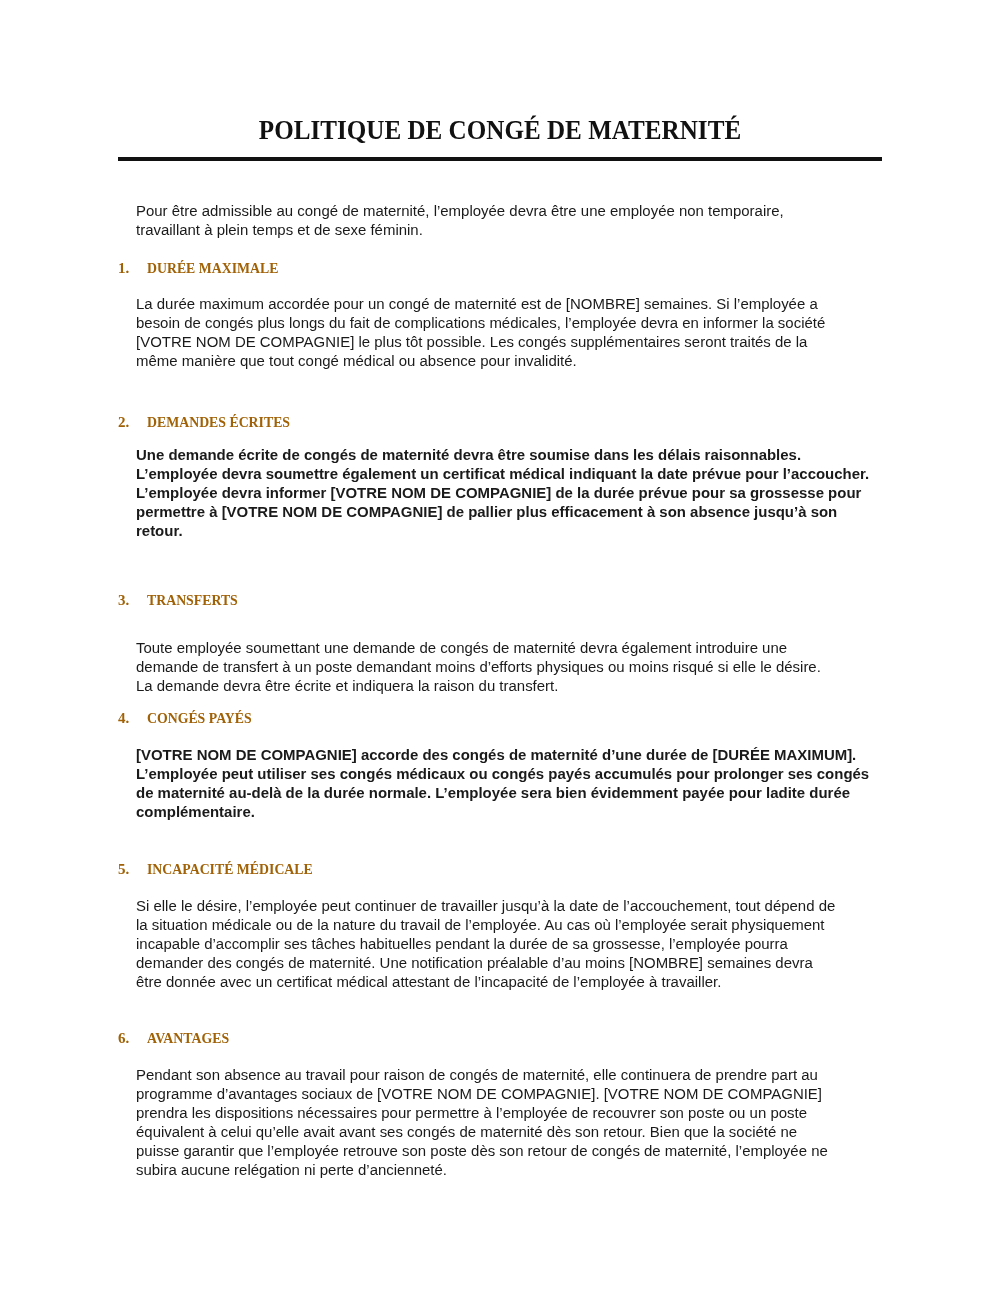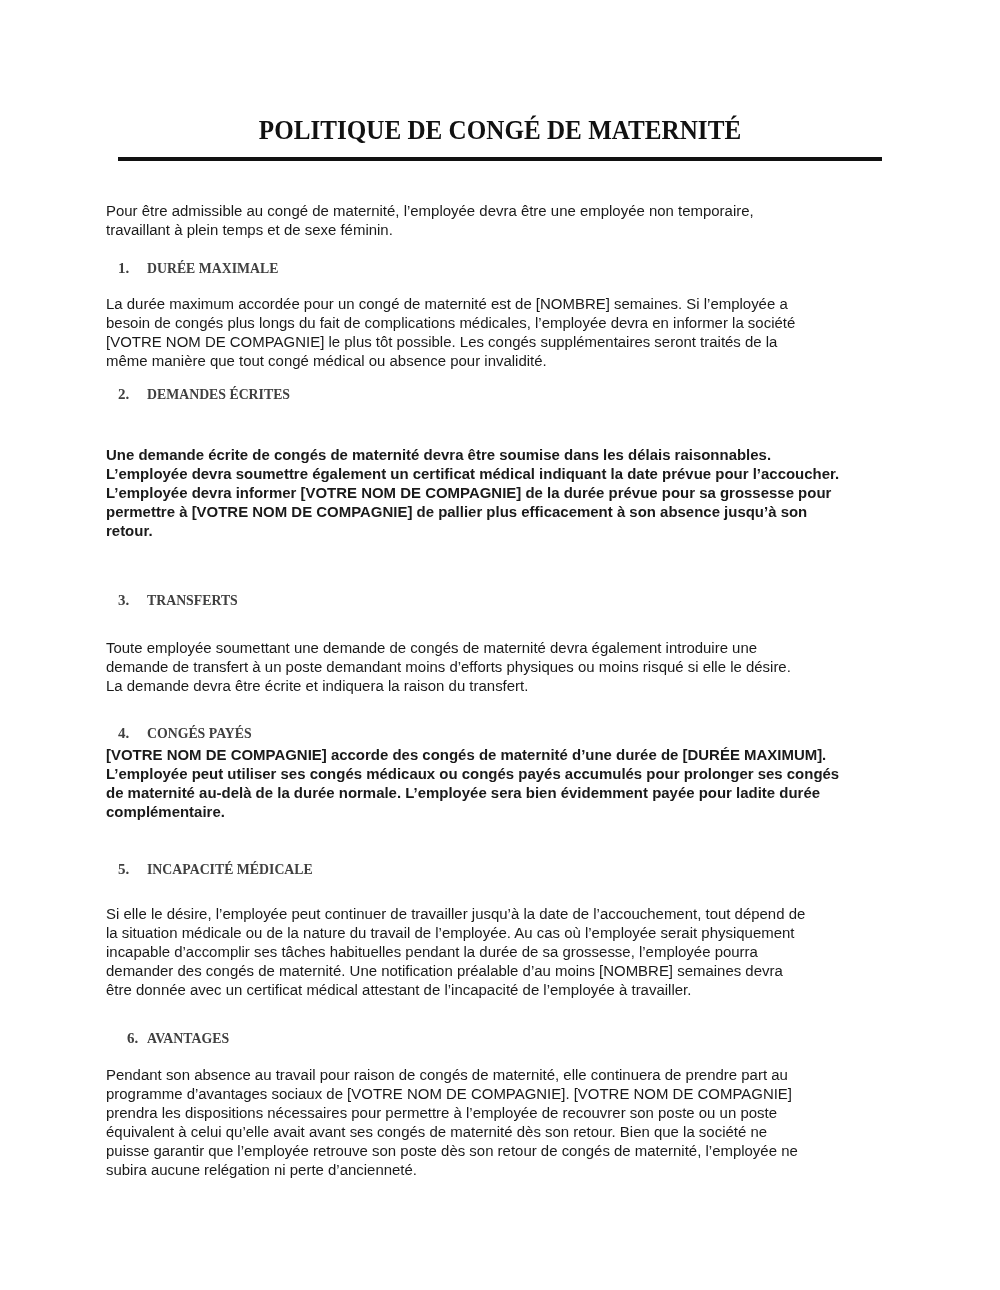--- a/index.html
+++ b/index.html
@@ -41,42 +41,42 @@
     .title-rule {
       position: absolute;
       left: 118px;
       top: 157px;
       width: 764px;
       height: 4px;
       background: #111111;
     }
     .para {
       position: absolute;
-      left: 106px;
+      left: 136px;
       width: 780px;
       font-family: "Liberation Sans", "DejaVu Sans", sans-serif;
       font-size: 15.5px;
       line-height: 19px;
       color: #1a1a1a;
     }
     .line {
       display: block;
       white-space: nowrap;
       transform: scaleX(0.965);
       transform-origin: left center;
       height: 19px;
     }
     .heading {
       position: absolute;
       left: 118px;
       font-family: "Liberation Serif", "DejaVu Serif", serif;
       font-weight: bold;
       font-size: 15px;
       line-height: 20px;
-      color: #404040;
+      color: #a16207;
       white-space: nowrap;
     }
     .heading .num {
       display: inline-block;
       width: 29px;
     }
     .heading .htext {
       display: inline-block;
       transform: scaleX(0.92);
       transform-origin: left center;
@@ -98,62 +98,62 @@
   <div class="heading" style="top:258px;">
     <span class="num">1.</span><span class="htext">DURÉE MAXIMALE</span>
   </div>
   <div class="para" style="top:294px;">
     <span class="line">La durée maximum accordée pour un congé de maternité est de [NOMBRE] semaines. Si l’employée a</span>
     <span class="line">besoin de congés plus longs du fait de complications médicales, l’employée devra en informer la société</span>
     <span class="line">[VOTRE NOM DE COMPAGNIE] le plus tôt possible. Les congés supplémentaires seront traités de la</span>
     <span class="line">même manière que tout congé médical ou absence pour invalidité.</span>
   </div>
 
-  <div class="heading" style="top:384px;">
+  <div class="heading" style="top:412px;">
     <span class="num">2.</span><span class="htext">DEMANDES ÉCRITES</span>
   </div>
   <div class="para" style="top:445px;font-weight:bold;">
     <span class="line">Une demande écrite de congés de maternité devra être soumise dans les délais raisonnables.</span>
     <span class="line">L’employée devra soumettre également un certificat médical indiquant la date prévue pour l’accoucher.</span>
     <span class="line">L’employée devra informer [VOTRE NOM DE COMPAGNIE] de la durée prévue pour sa grossesse pour</span>
     <span class="line">permettre à [VOTRE NOM DE COMPAGNIE] de pallier plus efficacement à son absence jusqu’à son</span>
     <span class="line">retour.</span>
   </div>
 
   <div class="heading" style="top:590px;">
     <span class="num">3.</span><span class="htext">TRANSFERTS</span>
   </div>
   <div class="para" style="top:614px;margin-top:24px;">
     <span class="line">Toute employée soumettant une demande de congés de maternité devra également introduire une</span>
     <span class="line">demande de transfert à un poste demandant moins d’efforts physiques ou moins risqué si elle le désire.</span>
     <span class="line">La demande devra être écrite et indiquera la raison du transfert.</span>
   </div>
 
-  <div class="heading" style="top:708px;margin-top:15px;">
+  <div class="heading" style="top:708px;">
     <span class="num">4.</span><span class="htext">CONGÉS PAYÉS</span>
   </div>
   <div class="para" style="top:745px;font-weight:bold;">
     <span class="line">[VOTRE NOM DE COMPAGNIE] accorde des congés de maternité d’une durée de [DURÉE MAXIMUM].</span>
     <span class="line">L’employée peut utiliser ses congés médicaux ou congés payés accumulés pour prolonger ses congés</span>
     <span class="line">de maternité au-delà de la durée normale. L’employée sera bien évidemment payée pour ladite durée</span>
     <span class="line">complémentaire.</span>
   </div>
 
   <div class="heading" style="top:859px;">
     <span class="num">5.</span><span class="htext">INCAPACITÉ MÉDICALE</span>
   </div>
-  <div class="para" style="top:896px;margin-top:8px;">
+  <div class="para" style="top:896px;">
     <span class="line">Si elle le désire, l’employée peut continuer de travailler jusqu’à la date de l’accouchement, tout dépend de</span>
     <span class="line">la situation médicale ou de la nature du travail de l’employée. Au cas où l’employée serait physiquement</span>
     <span class="line">incapable d’accomplir ses tâches habituelles pendant la durée de sa grossesse, l’employée pourra</span>
     <span class="line">demander des congés de maternité. Une notification préalable d’au moins [NOMBRE] semaines devra</span>
     <span class="line">être donnée avec un certificat médical attestant de l’incapacité de l’employée à travailler.</span>
   </div>
 
-  <div class="heading" style="top:1028px;text-align:center;">
+  <div class="heading" style="top:1028px;">
     <span class="num">6.</span><span class="htext">AVANTAGES</span>
   </div>
   <div class="para" style="top:1065px;">
     <span class="line">Pendant son absence au travail pour raison de congés de maternité, elle continuera de prendre part au</span>
     <span class="line">programme d’avantages sociaux de [VOTRE NOM DE COMPAGNIE]. [VOTRE NOM DE COMPAGNIE]</span>
     <span class="line">prendra les dispositions nécessaires pour permettre à l’employée de recouvrer son poste ou un poste</span>
     <span class="line">équivalent à celui qu’elle avait avant ses congés de maternité dès son retour. Bien que la société ne</span>
     <span class="line">puisse garantir que l’employée retrouve son poste dès son retour de congés de maternité, l’employée ne</span>
     <span class="line">subira aucune relégation ni perte d’ancienneté.</span>
   </div>

